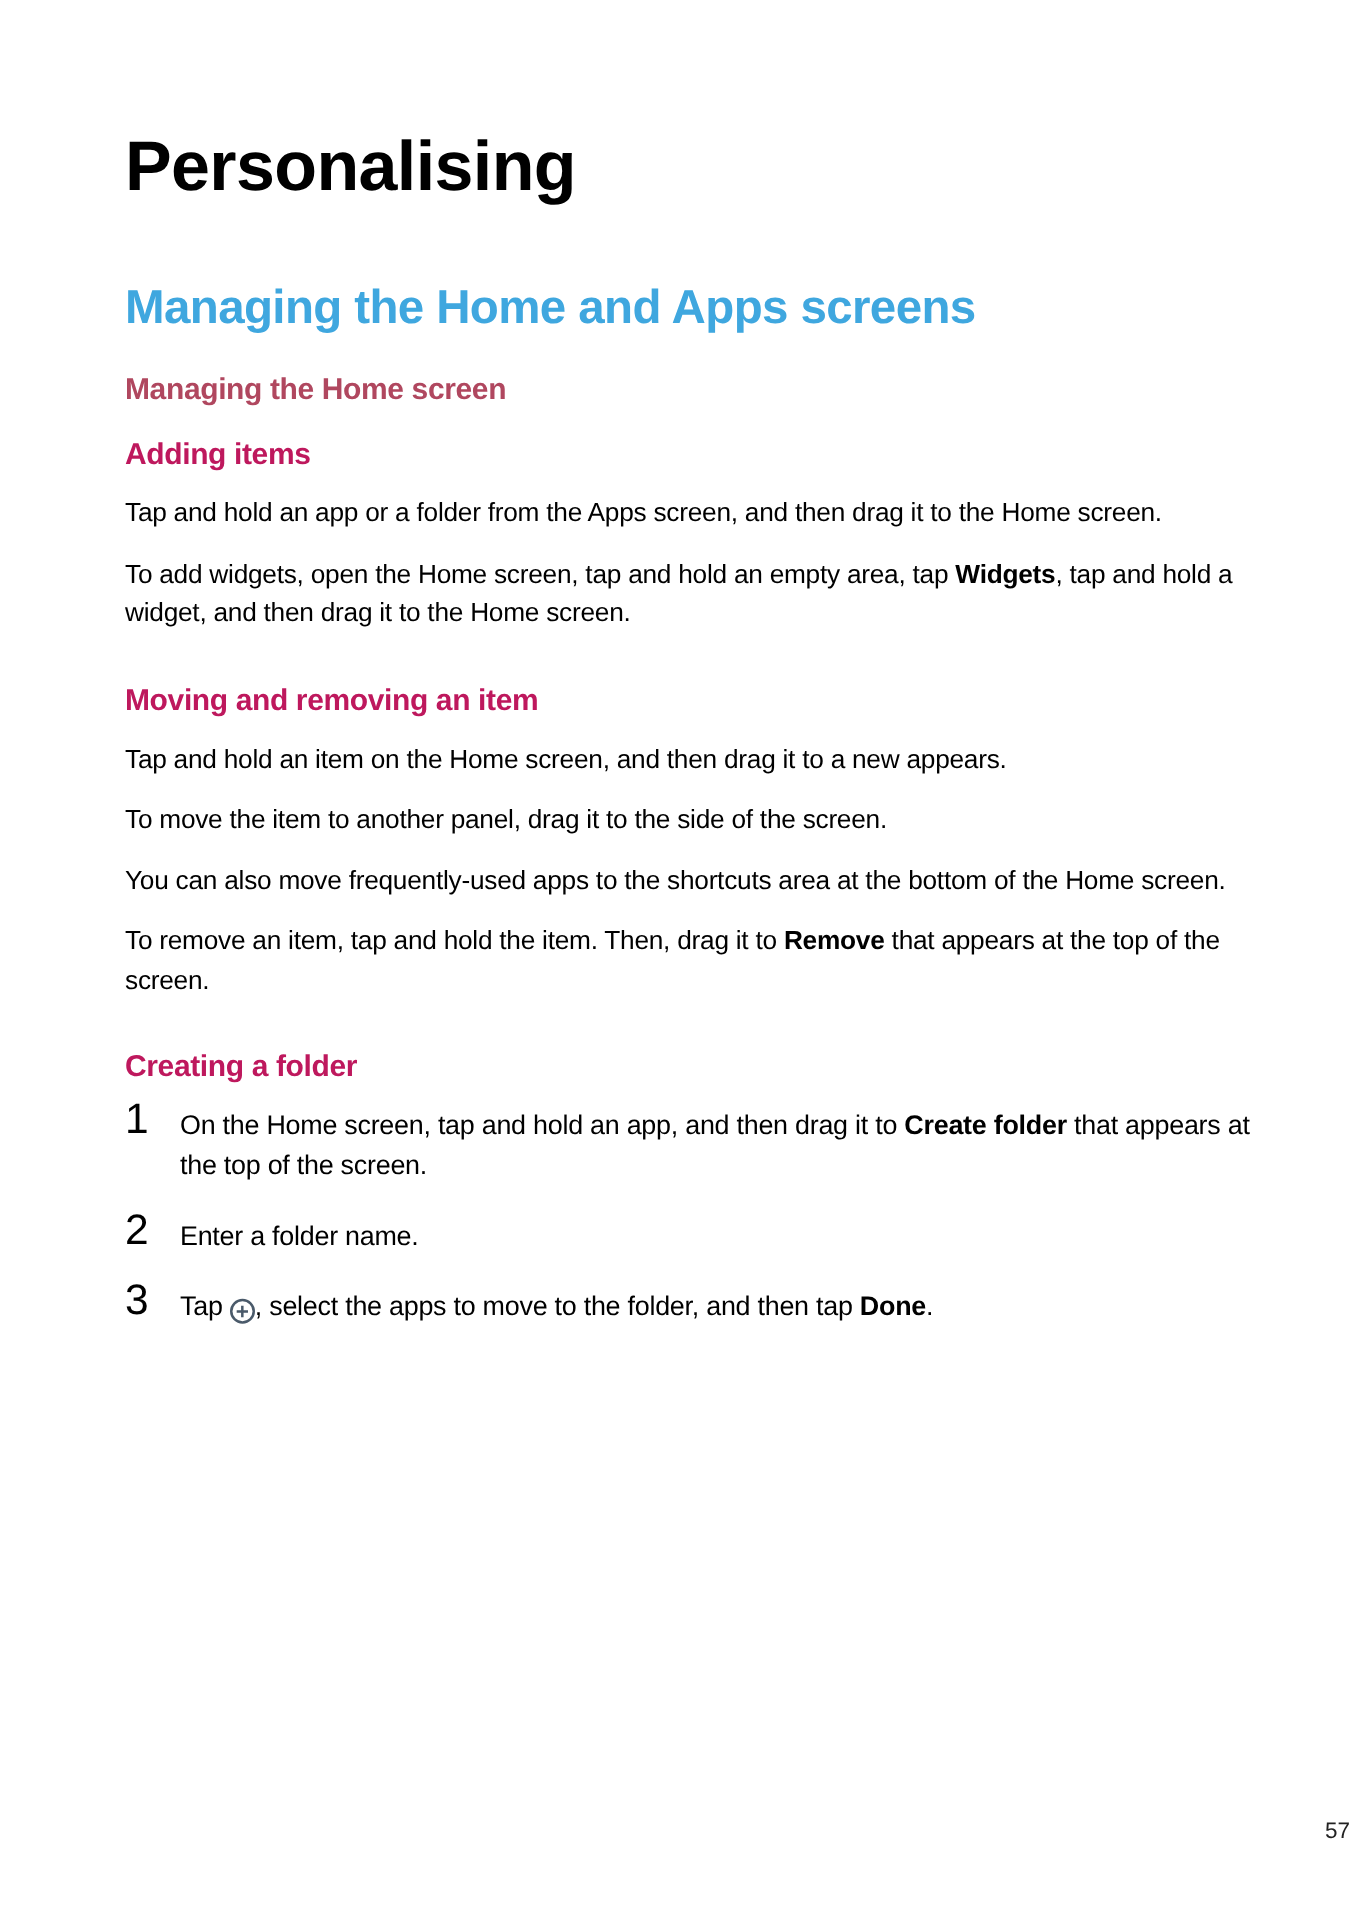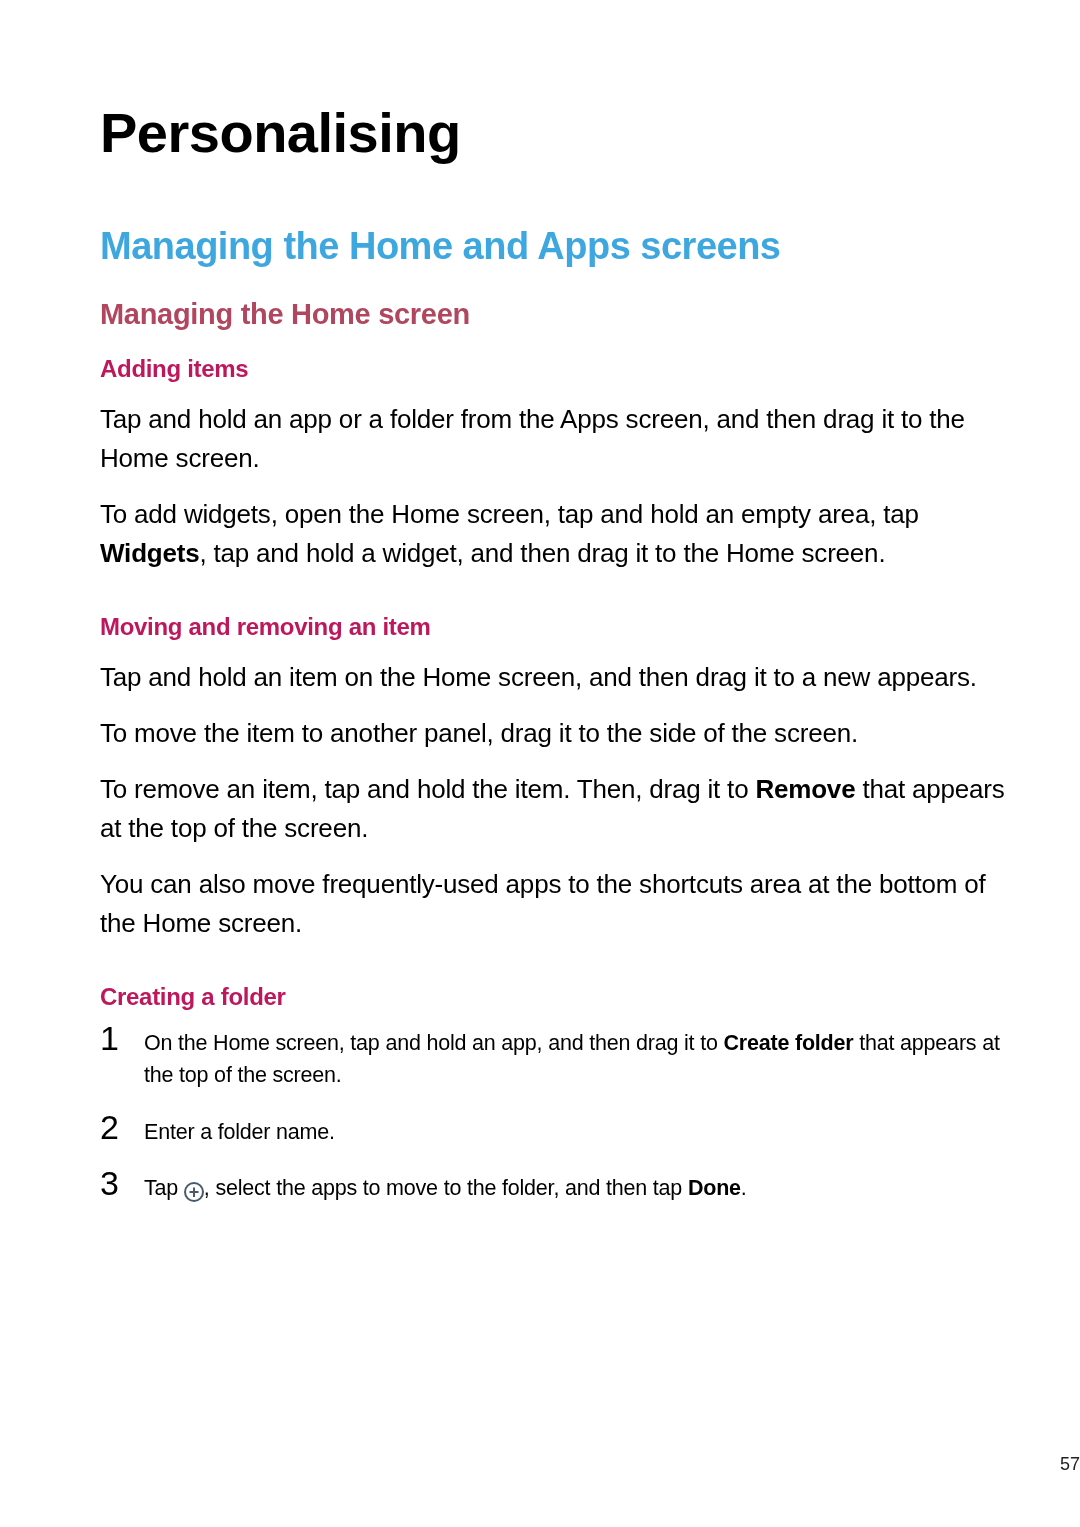--- a/index.html
+++ b/index.html
@@ -23,35 +23,35 @@
     letter-spacing: -0.5px;
   }
   .h1 {
     font-size: 38px;
     font-weight: 700;
     color: #3fa7df;
     margin: 0 0 30px 0;
     letter-spacing: -0.5px;
   }
   .h2 {
-    font-size: 29px;
+    font-size: 24px;
     font-weight: 700;
     color: #b0475f;
     margin: 0 0 24px 0;
     letter-spacing: -0.3px;
   }
   .h3 {
     font-size: 24px;
     font-weight: 700;
     color: #be185d;
     margin: 0 0 14px 0;
     letter-spacing: -0.3px;
   }
   p.body {
-    font-size: 26px;
+    font-size: 21px;
     line-height: 1.5;
     margin: 17px 0 16px 0;
     letter-spacing: -0.2px;
   }
   .section-gap {
     height: 24px;
   }
   .bold {
     font-weight: 700;
   }
@@ -120,24 +120,24 @@
   <p class="body">Tap and hold an app or a folder from the Apps screen, and then drag it to the Home screen.</p>
   <p class="body">
     <span>To add widgets, open the Home screen, tap and hold an empty area, tap </span><span class="bold">Widgets</span><span>, tap and hold a widget, and then drag it to the Home screen.</span>
   </p>
 
   <div class="section-gap"></div>
 
   <h4 class="h3">Moving and removing an item</h4>
   <p class="body">Tap and hold an item on the Home screen, and then drag it to a new appears.</p>
   <p class="body">To move the item to another panel, drag it to the side of the screen.</p>
+  <p class="body">You can also move frequently-used apps to the shortcuts area at the bottom of the Home screen.</p>
   <p class="body">
     <span>To remove an item, tap and hold the item. Then, drag it to </span><span class="bold">Remove</span><span> that appears at the top of the screen.</span>
   </p>
-  <p class="body">You can also move frequently-used apps to the shortcuts area at the bottom of the Home screen.</p>
 
   <div class="section-gap"></div>
 
   <h4 class="h3">Creating a folder</h4>
 
   <ol class="steps">
     <li>
       <span class="step-num">1</span>
       <span class="step-text">
         <span>On the Home screen, tap and hold an app, and then drag it to </span><span class="bold">Create folder</span><span> that appears at the top of the screen.</span>

